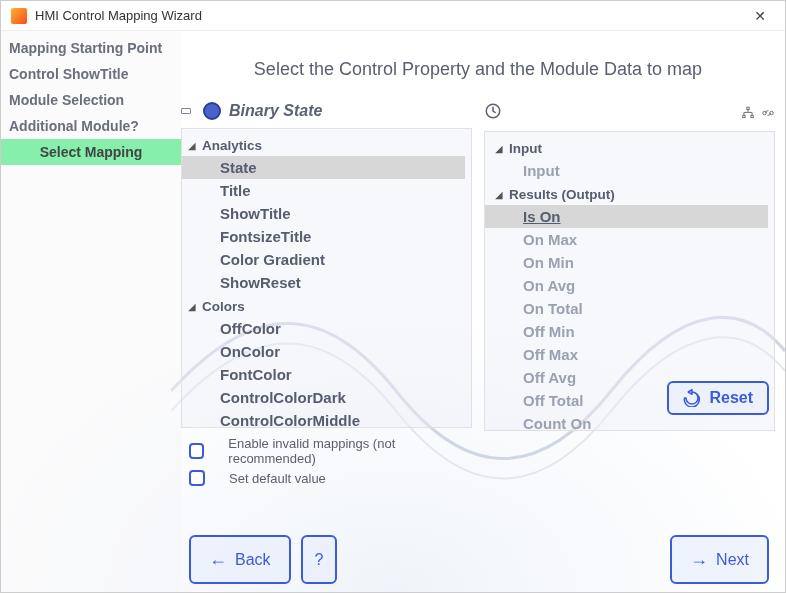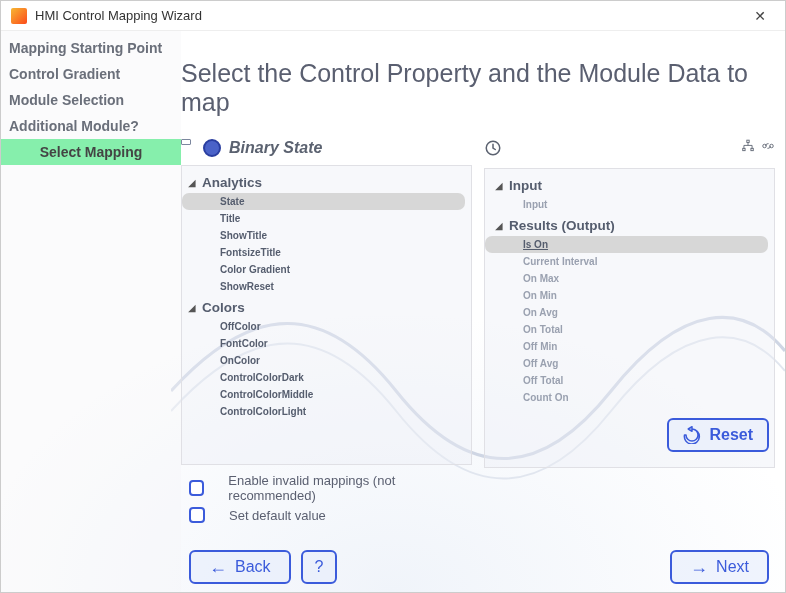--- a/index.html
+++ b/index.html
@@ -16,45 +16,45 @@
       radial-gradient(ellipse 600px 400px at 50% 100%, rgba(180,200,230,0.2), transparent 70%),
       linear-gradient(#fff,#fff);
     z-index: 0;
   }
   .wave-bg { position:absolute; left:170px; right:0; top:260px; height:200px; z-index:0; pointer-events:none;}
   .wave-bg svg { width:100%; height:100%; }
   .sidebar { width: 180px; background: rgba(245,245,248,0.4); z-index: 1; padding-top: 4px; }
   .sidebar-item { padding: 5px 8px; font-size: 14px; font-weight: 600; color: #6a6f7a; cursor: pointer; }
   .sidebar-item.active { background: #86efac; color: #444; text-align: center; }
   .main { flex: 1; z-index: 1; display: flex; flex-direction: column; padding: 0 10px 8px 0; }
-  .heading { text-align: left; font-size: 25px; color: #5a5f70; font-weight: 500; padding: 28px 0 20px; }
+  .heading { text-align: center; font-size: 18px; color: #5a5f70; font-weight: 500; padding: 28px 0 20px; }
   .columns { flex: 1; display: flex; gap: 12px; }
   .col { flex: 1; display: flex; flex-direction: column; }
-  .col-header { display: flex; gap: 8px; padding: 2px 0 8px; }
+  .col-header { display: flex; align-items: center; gap: 8px; padding: 2px 0 8px; }
   .col-title { font-size: 16px; font-style: italic; font-weight: 600; color: #5b6270; }
   .circle-blue { width: 18px; height: 18px; border-radius: 50%; background: #4a62c8; border: 2px solid #2a3ea0; display:inline-block; }
   .clock-icon svg { width: 18px; height: 18px; }
   .mini-icons { margin-left: auto; display:flex; gap:6px; }
   .mini-icons svg { width:14px; height:14px; }
   .tree { background: rgba(235,238,245,0.4); border: 1px solid #e0e0e5; padding: 6px 6px 6px 0; height: 300px; overflow-y: auto; }
   .tree-group { margin-bottom: 2px; }
   .tree-group-header { display:flex; align-items:center; gap:4px; padding: 3px 4px; font-weight: 700; font-size: 13.5px; color: #555d6e; cursor:pointer; }
   .tree-group-header .caret { font-size: 10px; color: #666; display:inline-block; width:12px; text-align:center; transform: translateY(-1px);}
-  .tree-item { padding: 3px 4px 3px 38px; font-size: 10px; font-weight: 600; color: #555d6e; cursor:pointer;border-radius:7px; }
+  .tree-item { padding: 3px 4px 3px 38px; font-size: 15px; font-weight: 600; color: #555d6e; cursor:pointer; }
   .tree-item.selected { background: #d7d7d7; }
   .tree-item.underlined { text-decoration: underline; }
   .tree-item.muted { color: #9aa1b0; cursor: default; }
   .col-right .tree-group-header { padding-left: 8px; }
   .options { padding: 8px 0 4px 8px; display:flex; flex-direction:column; gap:4px; }
   .checkbox-row { display:flex; align-items:center; gap:24px; font-size:13px; color:#5a5f70; }
   .checkbox-box { width:16px; height:16px; border:2px solid #3b5bdb; border-radius:4px; background:#fff; cursor:pointer; }
   .btn-row-top { display:flex; justify-content:flex-end; padding-right:6px; margin-top:-50px; margin-bottom:10px; }
   .btn-row-bottom { display:flex; padding: 4px 6px 0 8px; gap:10px; }
   .btn-row-bottom .spacer { flex:1; }
-  .btn { border:2px solid #3b5bdb; border-radius:6px; background: rgba(230,236,252,0.6); color:#3b5bdb; font-size:16px; font-weight:500; padding:4px 18px; display:inline-flex; align-items:center; gap:8px; cursor:pointer; }
+  .btn { border:2px solid #3b5bdb; border-radius:6px; background: rgba(230,236,252,0.6); color:#3b5bdb; font-size:16px; font-weight:500; padding:12px 18px; display:inline-flex; align-items:center; gap:8px; cursor:pointer; }
   .btn.small { padding:6px 14px; font-size:16px;font-weight:bold; }
   .btn.square { padding:6px 12px; }
   .btn svg { width:18px; height:18px; }
   .btn .arrow-left::before { content:"←"; font-size:18px; }
   .btn .arrow-right::before { content:"→"; font-size:18px; }
   
   .sq-deco { width:10px; height:6px; border:1px solid #7c879e; border-radius:1px; margin-right:4px;}
 </style>
 </head>
 <body>
@@ -69,21 +69,21 @@
   <div class="content">
     <div class="wave-bg">
       <svg viewBox="0 0 600 200" preserveAspectRatio="none">
         <path d="M0,100 C80,10 150,10 220,100 C290,190 360,190 430,100 C500,10 560,10 600,60" fill="none" stroke="#cfd6e4" stroke-width="3"></path>
         <path d="M0,120 C80,30 150,30 220,120 C290,210 360,210 430,120 C500,30 560,30 600,80" fill="none" stroke="#e1e6ef" stroke-width="2"></path>
       </svg>
     </div>
 
     <div class="sidebar" id="sidebar">
         <div class="sidebar-item">Mapping Starting Point</div>
-        <div class="sidebar-item">Control Gradient</div>
+        <div class="sidebar-item">Control ShowTitle</div>
         <div class="sidebar-item">Module Selection</div>
         <div class="sidebar-item">Additional Module?</div>
         <div class="sidebar-item active">Select Mapping</div>
       </div>
 
     <div class="main">
       <div class="heading">Select the Control Property and the Module Data to map</div>
 
       <div class="columns">
 
@@ -105,22 +105,22 @@
                 <div class="tree-item">FontsizeTitle</div>
                 <div class="tree-item">Color Gradient</div>
                 <div class="tree-item">ShowReset</div>
               </div>
               <div class="tree-group">
                 <div class="tree-group-header">
                   <span class="caret" style="transform: rotate(0deg); font-size: 9px; color: rgb(85, 85, 85);">◢</span>
                   <span>Colors</span>
                 </div>
                 <div class="tree-item">OffColor</div>
+                <div class="tree-item">OnColor</div>
                 <div class="tree-item">FontColor</div>
-                <div class="tree-item">OnColor</div>
                 <div class="tree-item">ControlColorDark</div>
                 <div class="tree-item">ControlColorMiddle</div>
                 <div class="tree-item">ControlColorLight</div>
               </div>
             </div>
 
           <div class="options">
             <div class="checkbox-row">
               <span class="checkbox-box"></span>
               <span>Enable invalid mappings (not recommended)</span>
@@ -161,26 +161,26 @@
                   <span>Input</span>
                 </div>
                 <div class="tree-item muted">Input</div>
               </div>
               <div class="tree-group">
                 <div class="tree-group-header">
                   <span class="caret" style="transform: rotate(0deg); font-size: 9px; color: rgb(85, 85, 85);">◢</span>
                   <span>Results (Output)</span>
                 </div>
                 <div class="tree-item selected underlined">Is On</div>
-                <div class="tree-item muted">Current Interval</div>
                 <div class="tree-item muted">On Max</div>
                 <div class="tree-item muted">On Min</div>
                 <div class="tree-item muted">On Avg</div>
                 <div class="tree-item muted">On Total</div>
                 <div class="tree-item muted">Off Min</div>
+                <div class="tree-item muted">Off Max</div>
                 <div class="tree-item muted">Off Avg</div>
                 <div class="tree-item muted">Off Total</div>
                 <div class="tree-item muted">Count On</div>
               </div>
             </div>
 
           <div class="btn-row-top">
             <div class="btn small">
               <svg viewBox="0 0 24 24">
                   <path d="M4 12a8 8 0 108-8v3L7 4l5-3v3a10 10 0 11-10 8z" fill="none" stroke="#3b5bdb" stroke-width="2" stroke-linecap="round" stroke-linejoin="round"></path>

